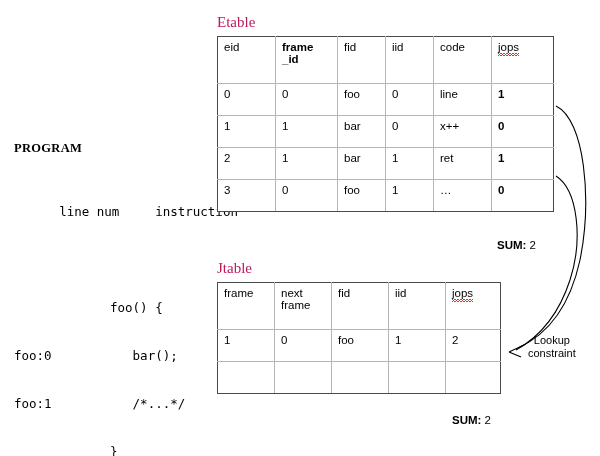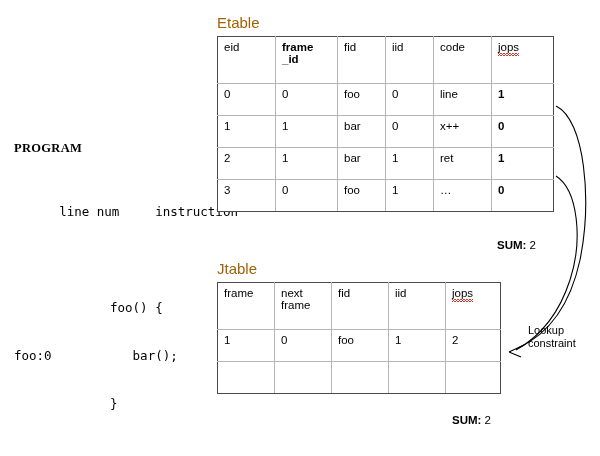--- a/index.html
+++ b/index.html
@@ -45,23 +45,23 @@
   }
   .prog-instr {
     display: inline-block;
     white-space: pre;
   }
   .prog-gap { height: 16px; display: block; }
 
   
   .table-title {
     position: absolute;
-    font-family: Liberation Sans, sans-serif;
+    font-family: Liberation Serif, serif;
     font-size: 15px;
-    color: #a16207;
+    color: #be185d;
     white-space: nowrap;
   }
   #etable-title { left: 217px; top: 14px; }
   #jtable-title { left: 217px; top: 260px; }
 
   
   .grid-table {
     position: absolute;
     border-collapse: collapse;
     table-layout: fixed;
@@ -131,25 +131,26 @@
   }
   .sum-label .sum-key { font-weight: bold; }
   .sum-label .sum-val { font-weight: normal; }
   #etable-sum { left: 497px; top: 239px; }
   #jtable-sum { left: 452px; top: 414px; }
 
   
   #lookup-constraint-label {
     position: absolute;
     left: 528px;
-    top: 324px;
+    top: 334px;
     font-family: "Liberation Sans", sans-serif;
     font-size: 11px;
     line-height: 13px;
     white-space: nowrap;
+    text-align: center;
   }
 
   
   #arrow-layer {
     position: absolute;
     left: 0;
     top: 0;
     width: 600px;
     height: 456px;
     pointer-events: none;
@@ -162,20 +163,21 @@
 
   <div id="program-panel">
     <div class="prog-heading">PROGRAM</div>
     <div class="prog-row">
       <span class="prog-linenum">line num</span><span class="prog-instr">instruction</span>
     </div>
     <div class="prog-gap"></div>
 
     <div class="prog-row"><span class="prog-linenum"></span><span class="prog-instr">foo() {</span></div>
     <div class="prog-row"><span class="prog-linenum">foo:0</span><span class="prog-instr">   bar();</span></div>
+    <div class="prog-row"><span class="prog-linenum">foo:1</span><span class="prog-instr">   /*...*/</span></div>
     <div class="prog-row"><span class="prog-linenum"></span><span class="prog-instr">}</span></div>
     
     
     
     
     
     
   </div>
 
   <div class="table-title" id="etable-title">Etable</div>

